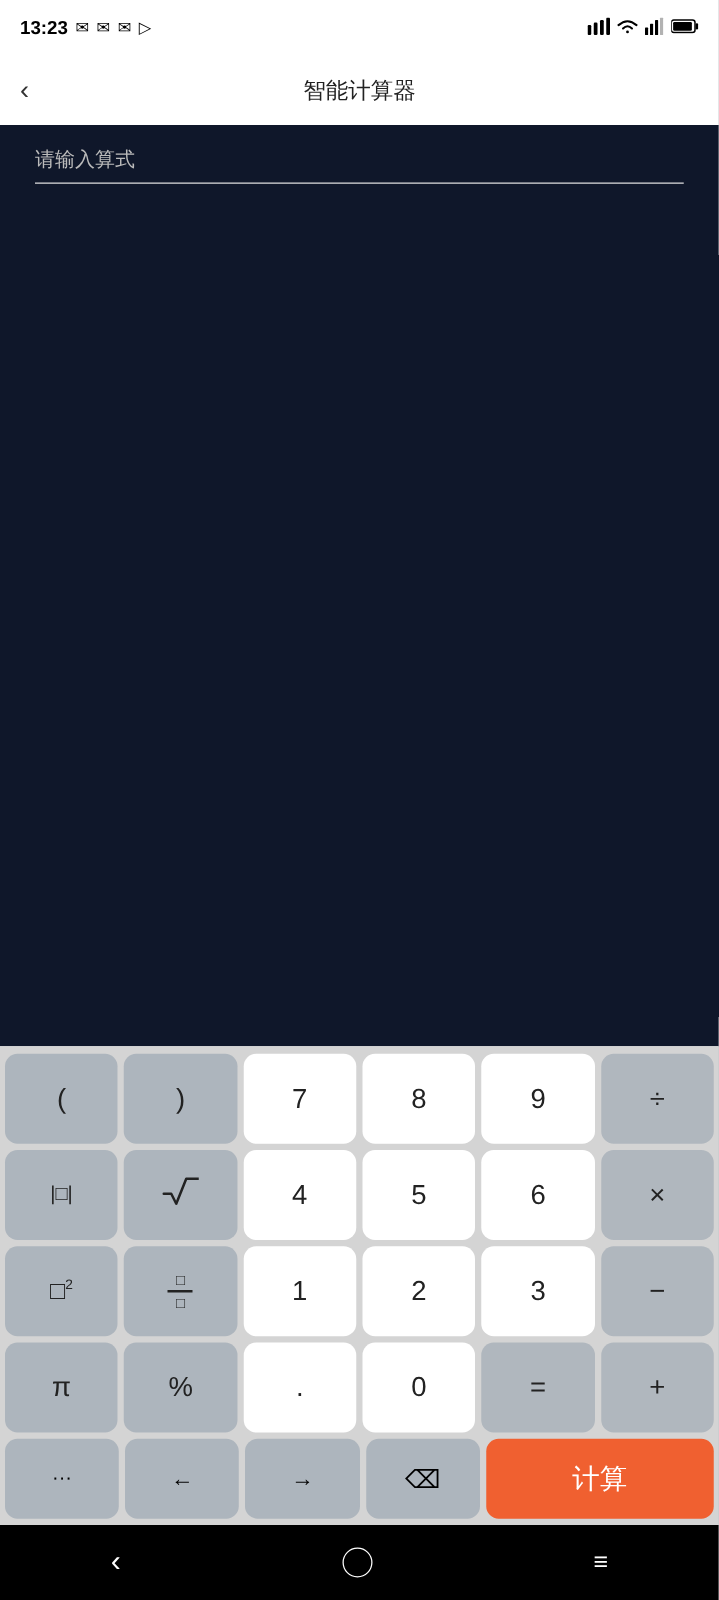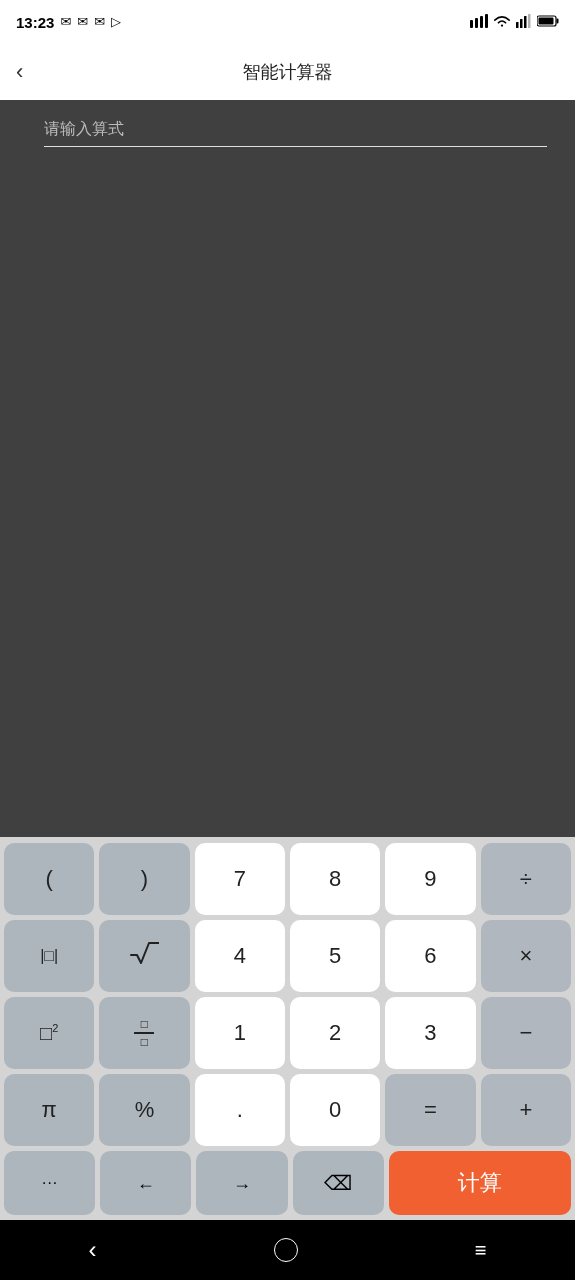--- a/index.html
+++ b/index.html
@@ -63,22 +63,22 @@
     }
     .header-title {
       font-size: 18px;
       color: #222;
       font-weight: 500;
     }
 
     
     .input-area {
       flex: 1;
-      padding: 16px 28px 0 44px;
-      background: #404040;
+      padding: 16px 28px 0 28px;
+      background: #0f172a;
     }
     .calc-input {
       width: 100%;
       border: none;
       border-bottom: 1px solid #e0e0e0;
       outline: none;
       font-size: 16px;
       color: #999;
       padding: 4px 0 8px 0;
       background: transparent;

